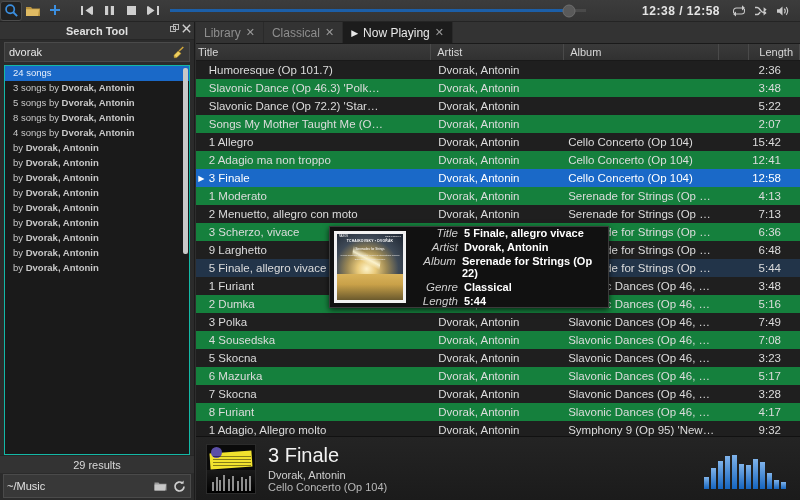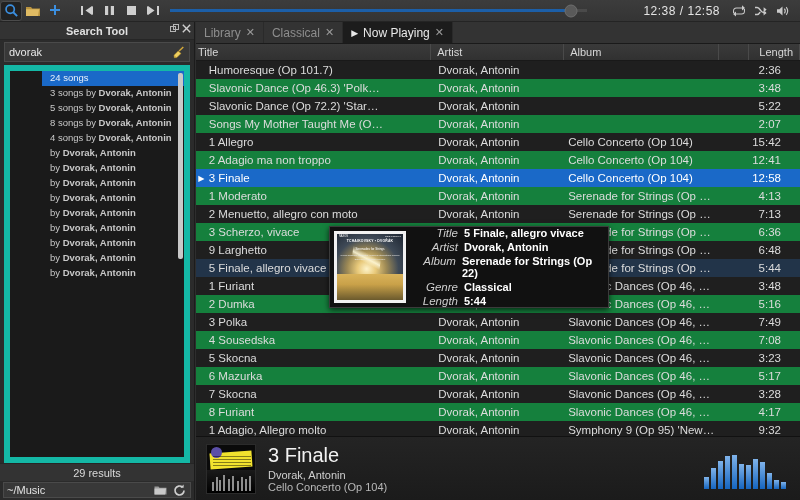--- a/index.html
+++ b/index.html
@@ -28,21 +28,21 @@
   .tb-gap{ width:10px; }
   .seek-wrap{ flex:1; height:22px; display:flex; align-items:center; padding:0 6px; position:relative; }
   .seek-track{ position:relative; height:3px; width:100%; background:#4a4a4a; }
   .seek-fill{ position:absolute; left:0; top:0; height:3px; background:#1c5fa8; }
   .seek-knob{
     position:absolute; top:50%; transform:translate(-50%,-50%);
     width:13px; height:13px; border-radius:50%;
     background:#5a5a5a; border:1px solid #6e6e6e;
   }
   .time-label{
-    font-size:12px; font-weight:normal; color:#e4e4e4; letter-spacing:.5px;
+    font-size:12px; font-weight:bold; color:#e4e4e4; letter-spacing:.5px;
     padding:0 8px; white-space:nowrap;margin-left:42px;
   }
   .tb-right{ display:flex; align-items:center; padding-right:6px; }
 
   
   .sidebar{
     position:absolute; left:0; top:22px; width:195px; bottom:0;
     background:#2b2b2b; border-right:1px solid #1c1c1c;
     display:flex; flex-direction:column;
   }
@@ -55,41 +55,41 @@
   .sb-search{
     height:20px; margin:2px 4px 3px 4px; background:#383838;
     border:1px solid #4a4a4a; display:flex; align-items:center;
     padding:0 4px; position:relative;
   }
   .sb-search input{
     flex:1; background:transparent; border:none; outline:none;
     color:#e8e8e8; font-size:11px; font-family:inherit;
   }
   .sb-list{
-    flex:1; margin:0 4px; background:#1a1a1a; border:6px solid #14b8a6;
-    position:relative; overflow:hidden;padding-left:32px;
+    flex:1; margin:0 4px; background:#1a1a1a; border:1px solid #14b8a6;
+    position:relative; overflow:hidden;
   }
   .sb-row{ padding:2px 6px 3px 6px; }
   .sb-row.sel{ background:#1a69c8; }
   .sb-row .main{ font-size:12px; color:#e9e9e9; white-space:nowrap; overflow:hidden; }
   .sb-row .main.it{ font-style:italic; }
   .sb-row.sel .main{ color:#fff; font-weight:bold; }
   .sb-row .sub{ font-size:9.5px; color:#c9c9c9; margin-top:-1px; padding-left:2px; white-space:nowrap; overflow:hidden;}
   .sb-row .sub b{ font-weight:bold; }
   .sb-row.sel .sub{ color:#e8f0fb; }
   .sb-scroll{
     position:absolute; right:1px; top:2px; width:5px; height:186px;
     background:#c8c8c8; border-radius:2px;
   }
   .sb-results{
     height:18px; display:flex; align-items:center; justify-content:center;
     font-size:11px; color:#dadada; background:#333; border-top:1px solid #262626;
   }
   .sb-path{
-    height:16px; margin:1px 3px 2px 3px; background:#383838; border:1px solid #4a4a4a;
+    height:24px; margin:1px 3px 2px 3px; background:#383838; border:1px solid #4a4a4a;
     display:flex; align-items:center; padding:0 3px; gap:3px;
   }
   .sb-path .txt{ flex:1; font-size:11px; color:#e2e2e2; }
   .ibtn{ width:16px;height:16px;display:flex;align-items:center;justify-content:center; }
 
   
   .main{
     position:absolute; left:196px; top:22px; right:0; bottom:0;
     background:#1c1c1c;
   }

